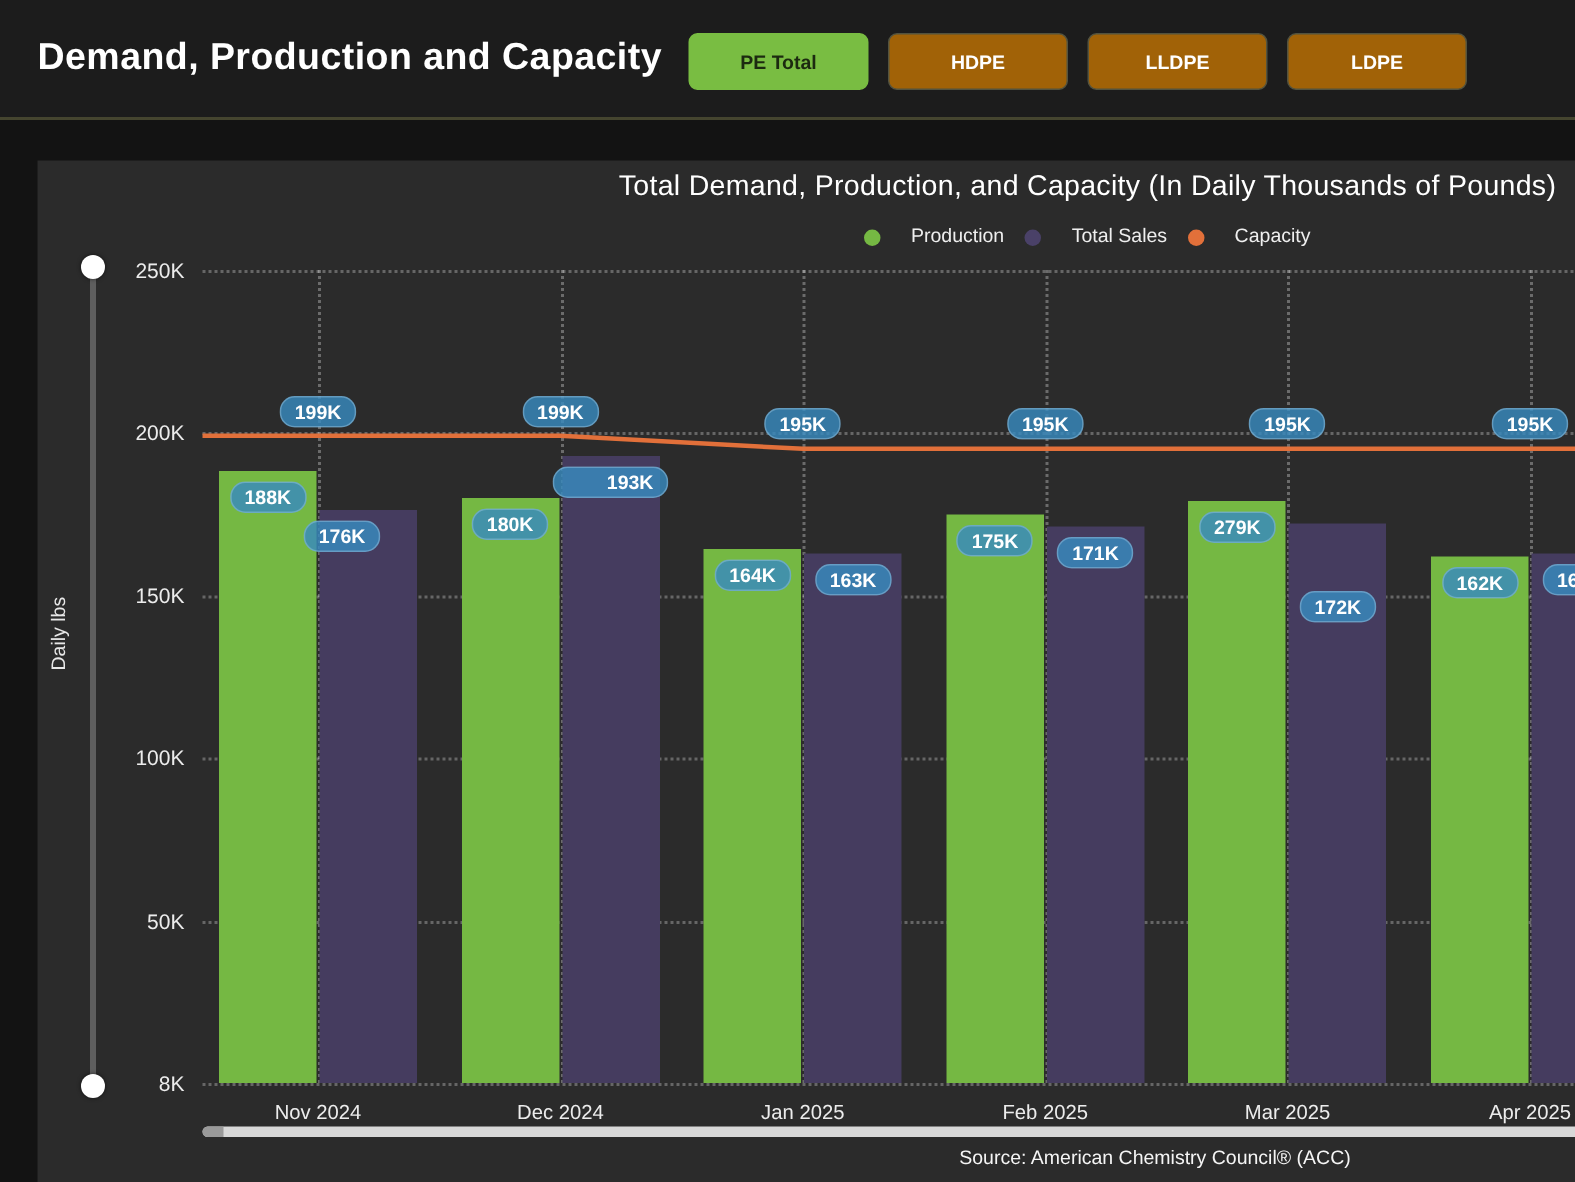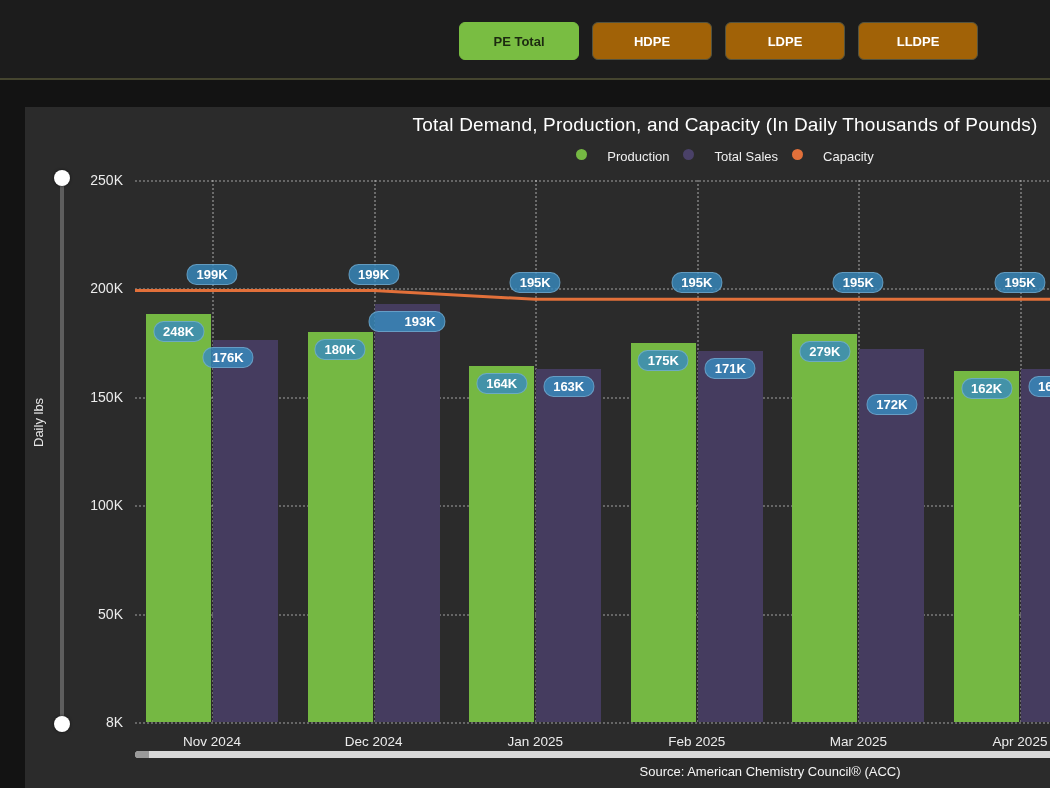--- a/index.html
+++ b/index.html
@@ -9,21 +9,21 @@
   #header{position:absolute;left:0;top:0;width:100%;height:80px;background:#1c1c1c;border-bottom:2px solid #45452f;box-sizing:border-box;}
   #header-title{position:absolute;left:25px;top:24px;font-size:25px;font-weight:bold;letter-spacing:.3px;color:#fff;white-space:nowrap;}
   #filter-buttons{position:absolute;left:459px;top:22px;display:flex;gap:13px;}
   .filter-btn{min-width:120px;height:38px;box-sizing:border-box;border-radius:6px;border:1px solid #53533f;background:#a16207;color:#fff;font-size:13px;font-weight:bold;font-family:inherit;display:flex;align-items:center;justify-content:center;cursor:pointer;}
   .filter-btn.active{background:#79bd42;border-color:#79bd42;color:#1c2a10;}
 
   
   #panel{position:absolute;left:25px;top:107px;width:1400px;height:681px;background:#2b2b2b;}
   #chart-title{position:absolute;left:0;top:7px;width:100%;text-align:center;font-size:19px;color:#fff;letter-spacing:.2px;}
   #legend{position:absolute;left:0;top:42px;width:100%;display:flex;justify-content:center;gap:14px;font-size:13px;color:#efefef;}
-  .legend-item{display:flex;align-items:flex-start;gap:20px;cursor:pointer;}
+  .legend-item{display:flex;align-items:flex-end;gap:20px;cursor:pointer;}
   .legend-dot{width:11px;height:11px;border-radius:50%;display:inline-block;}
 
   .hgrid{position:absolute;border-top:2px dotted rgba(255,255,255,.28);height:0;}
   .vgrid{position:absolute;border-left:2px dotted rgba(255,255,255,.30);width:0;}
   .ytick{position:absolute;width:48px;text-align:right;font-size:14px;color:#ececec;transform:translateY(-50%);}
   #y-axis-title{position:absolute;left:6px;top:340px;transform:rotate(-90deg);transform-origin:left top;font-size:13px;color:#e8e8e8;white-space:nowrap;}
 
   .bar{position:absolute;width:65px;}
   .bar.production{background:#75b843;}
   .bar.sales{background:#453c5f;}
@@ -43,25 +43,26 @@
   #h-scrollbar-cap{position:absolute;left:0;top:0;width:14px;height:7px;background:#9a9a9a;border-radius:4px 0 0 4px;}
 
   #source-line{position:absolute;left:110px;top:657px;width:1270px;text-align:center;font-size:13px;color:#f5f5f5;}
 </style>
 </head>
 <body>
 
 <div id="app">
 
   <div id="header">
+    <div id="header-title">Demand, Production and Capacity</div>
     <div id="filter-buttons">
       <button class="filter-btn active">PE Total</button>
       <button class="filter-btn">HDPE</button>
+      <button class="filter-btn">LLDPE</button>
       <button class="filter-btn">LDPE</button>
-      <button class="filter-btn">LLDPE</button>
     </div>
   </div>
 
   <div id="panel">
     <div id="chart-title">Total Demand, Production, and Capacity (In Daily Thousands of Pounds)</div>
     <div id="legend">
         <div class="legend-item">
           <div class="legend-dot" style="background: rgb(117, 184, 67);"></div>
           <div>Production</div>
         </div>
@@ -110,21 +111,21 @@
         <div class="bar sales" style="left: 672.8px; top: 244.272px; height: 370.728px;"></div>
         <div class="bar production" style="left: 767.4px; top: 226.928px; height: 388.072px;"></div>
         <div class="bar sales" style="left: 834.4px; top: 242.104px; height: 372.896px;"></div>
         <div class="bar production" style="left: 929px; top: 263.784px; height: 351.216px;"></div>
         <div class="bar sales" style="left: 996px; top: 261.616px; height: 353.384px;"></div>
       </div>
     <svg id="capacity-svg" width="1400" height="681">
       <path id="capacity-path" fill="none" stroke-width="3" stroke-linejoin="round" d="M 110 183.56799999999998 L 187 183.56799999999998 L 348.6 183.56799999999998 L 510.2 192.23999999999998 L 671.8 192.23999999999998 L 833.4 192.23999999999998 L 995 192.23999999999998 L 1380 192.23999999999998" stroke="#e2703a"></path>
     </svg>
     <div id="labels-layer">
-        <div class="value-bubble" style="left: 153.5px; top: 214.416px;">248K</div>
+        <div class="value-bubble" style="left: 153.5px; top: 214.416px;">188K</div>
         <div class="value-bubble" style="left: 203px; top: 240.432px;">176K</div>
         <div class="value-bubble" style="left: 187px; top: 156.568px;">199K</div>
         <div class="value-bubble" style="left: 315.1px; top: 231.76px;">180K</div>
         <div class="value-bubble" style="left: 382.1px; top: 203.576px; padding-left: 35px;">193K</div>
         <div class="value-bubble" style="left: 348.6px; top: 156.568px;">199K</div>
         <div class="value-bubble" style="left: 476.7px; top: 266.448px;">164K</div>
         <div class="value-bubble" style="left: 543.7px; top: 268.616px;">163K</div>
         <div class="value-bubble" style="left: 510.2px; top: 165.24px;">195K</div>
         <div class="value-bubble" style="left: 638.3px; top: 242.6px;">175K</div>
         <div class="value-bubble" style="left: 705.3px; top: 251.272px;">171K</div>

